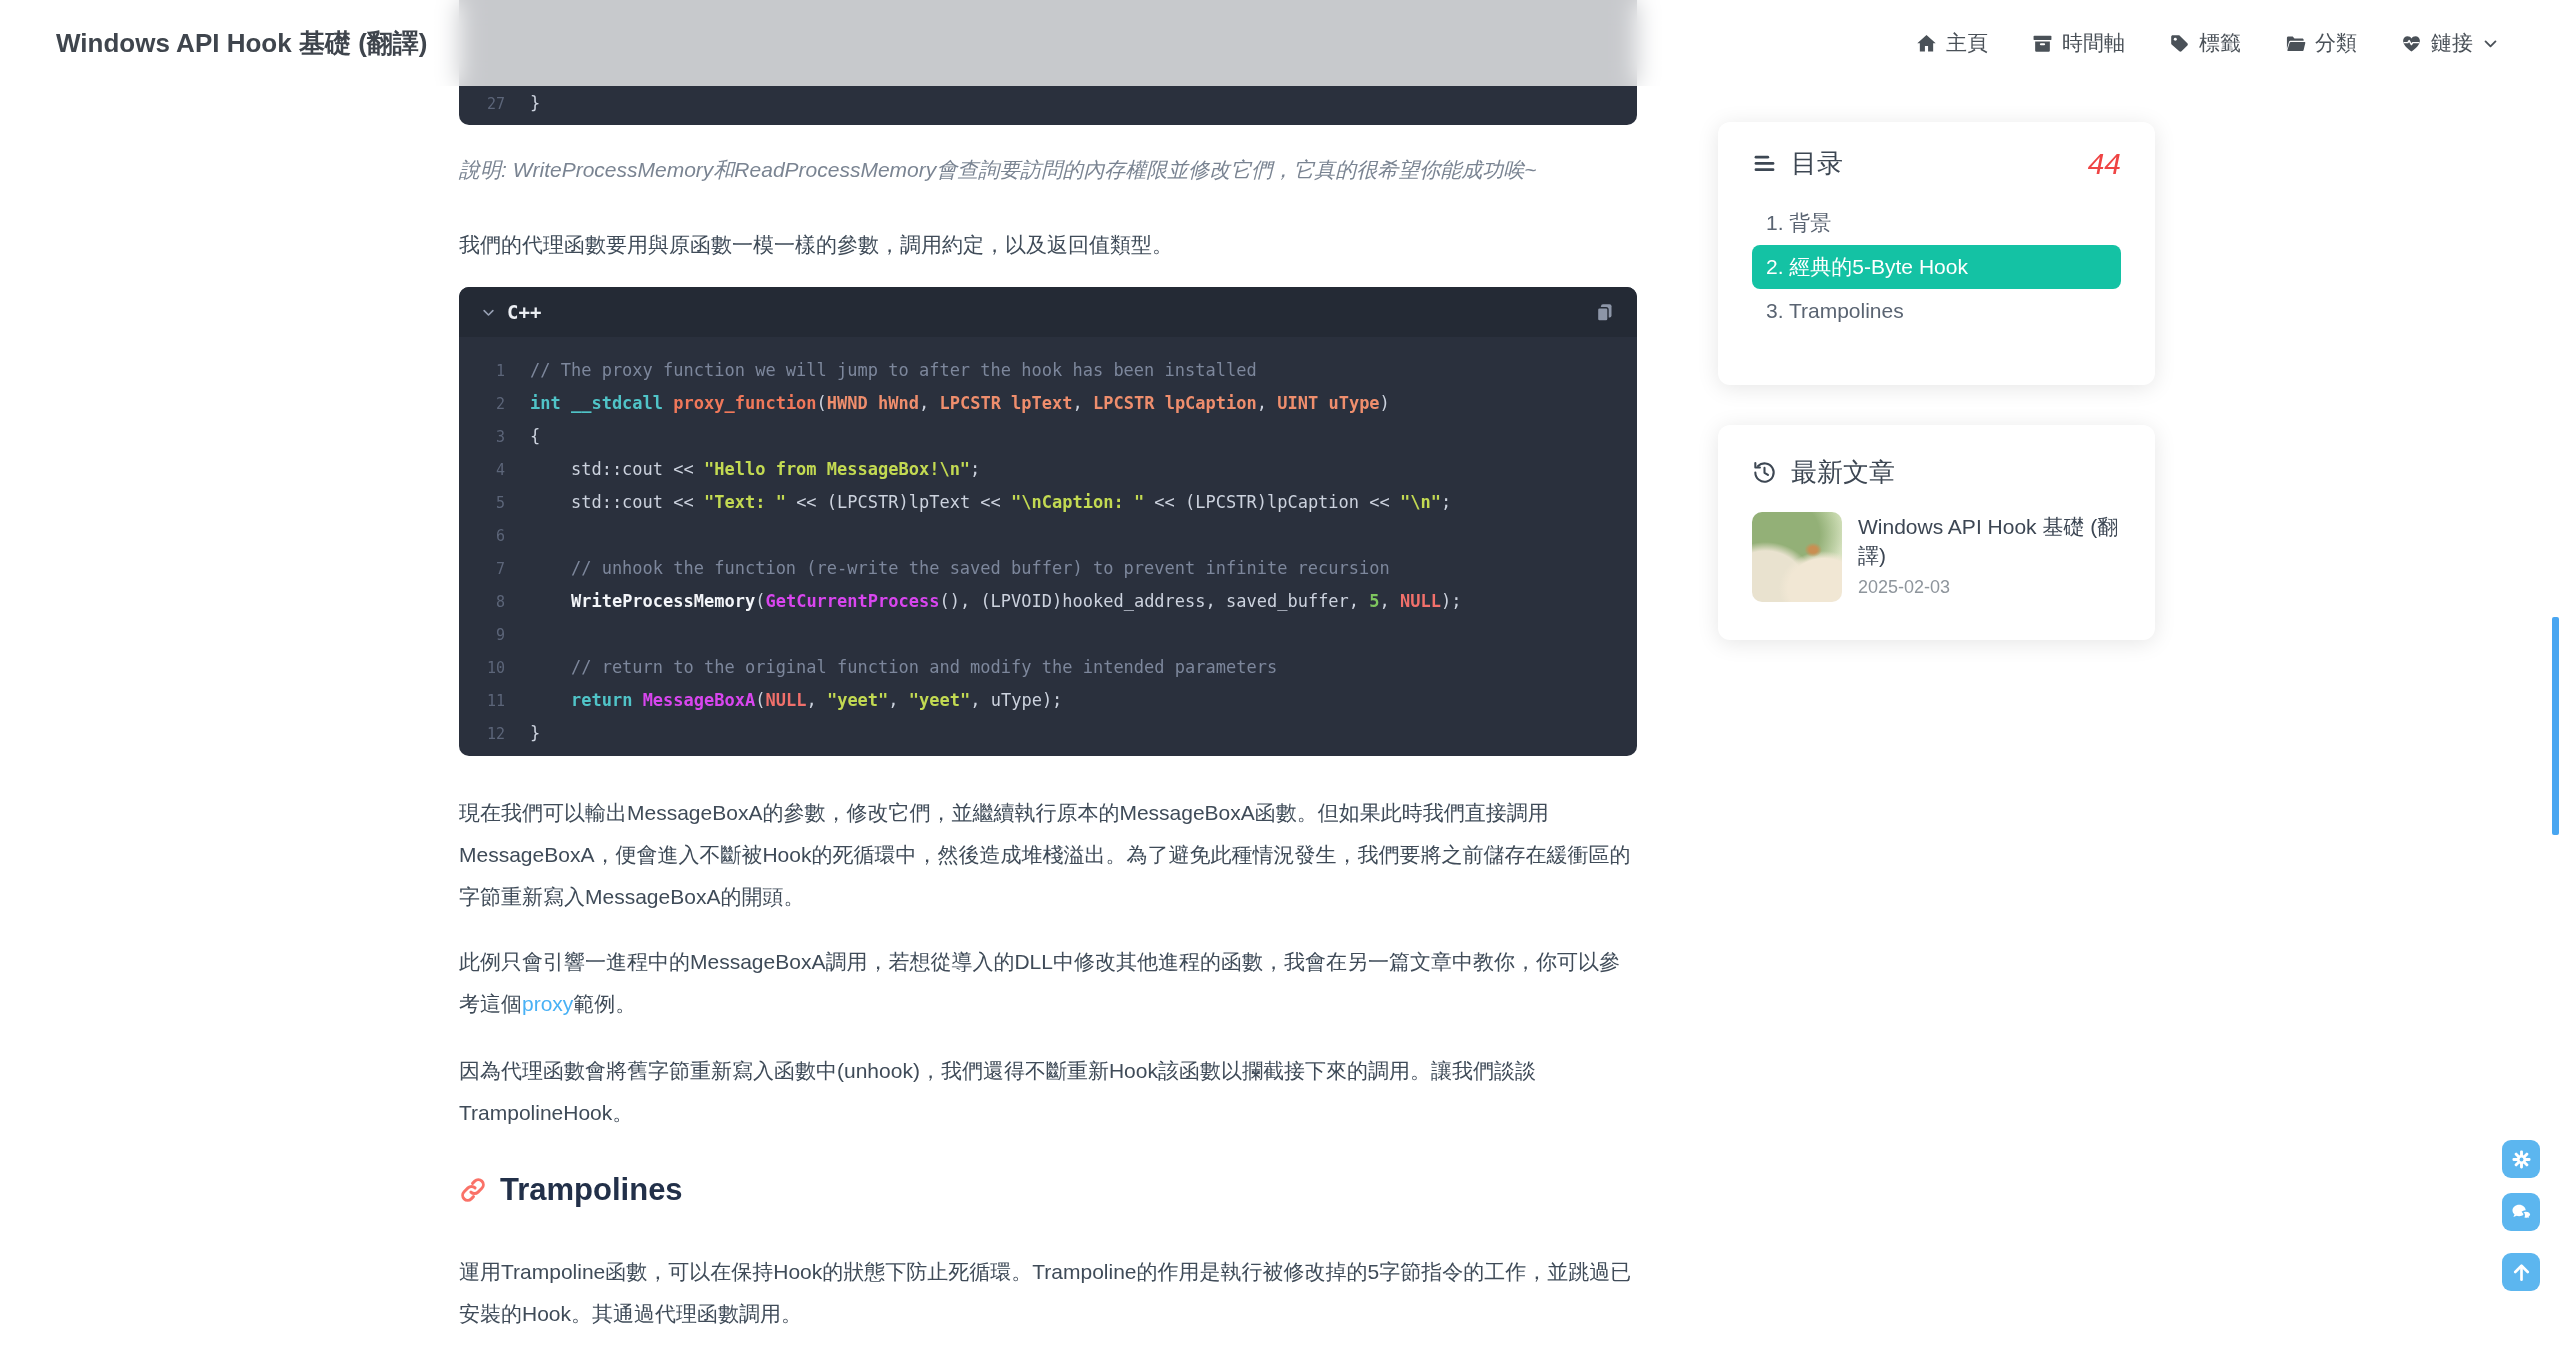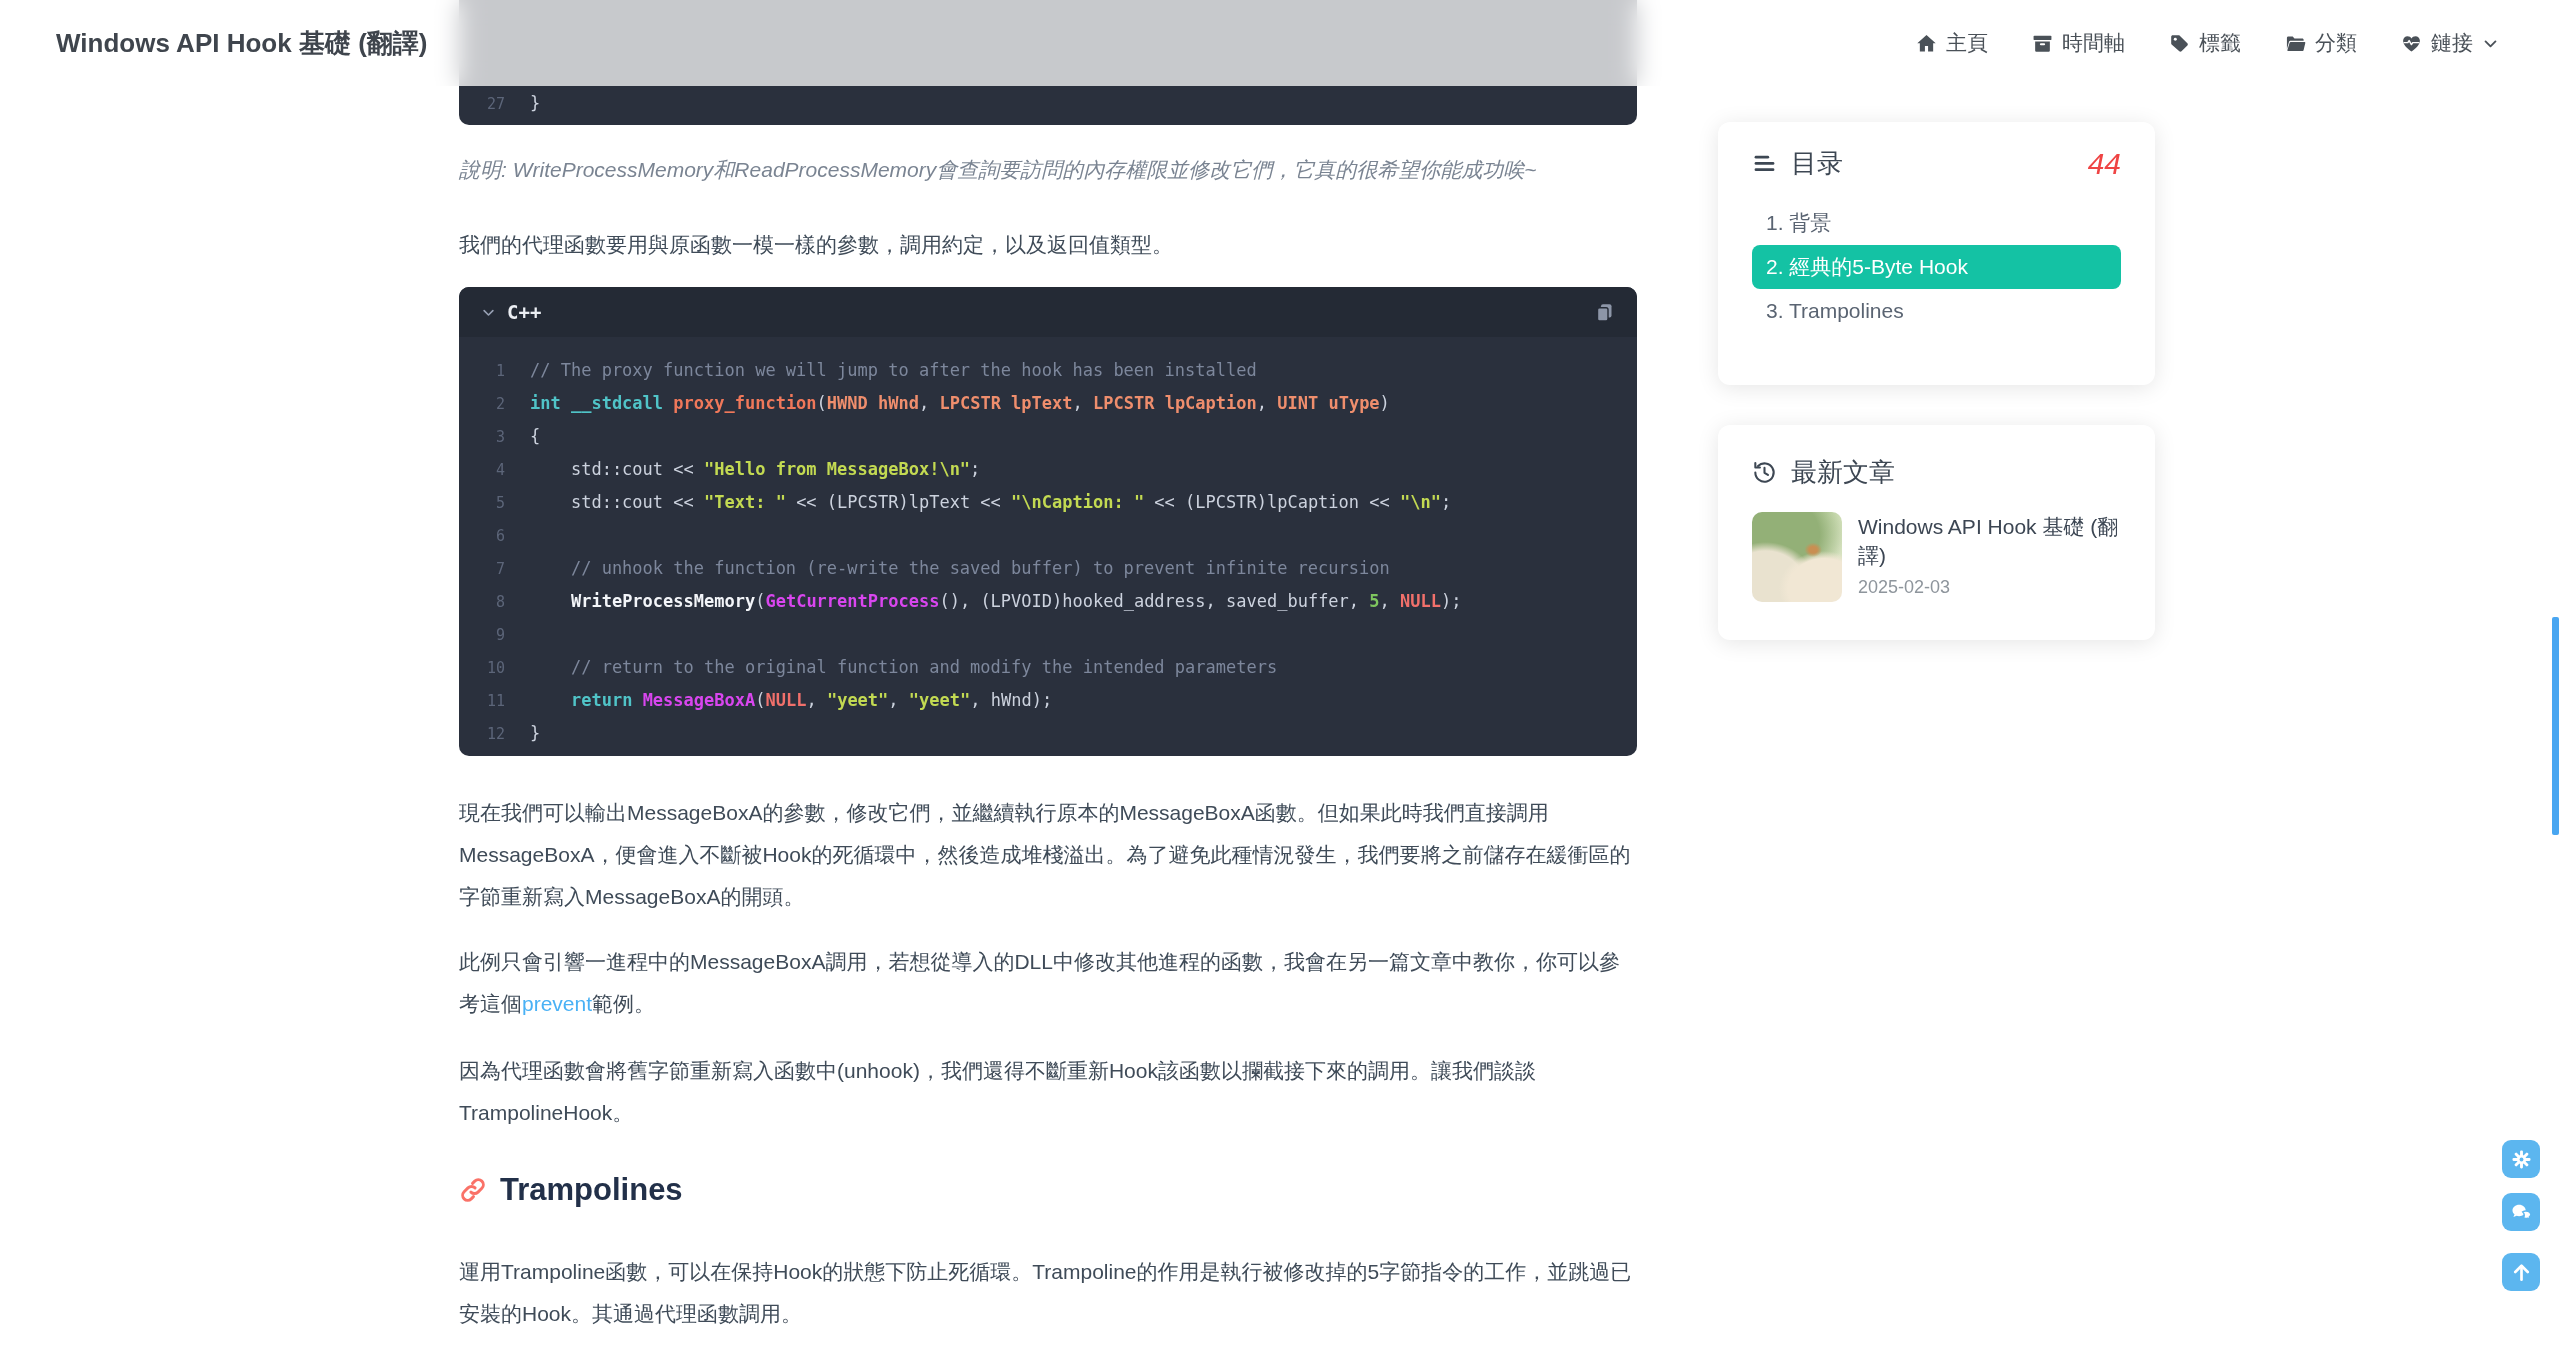--- a/index.html
+++ b/index.html
@@ -219,31 +219,31 @@
       <div class="cline">
         <span class="lnum">9</span>
         <span class="ltxt"></span>
       </div>
       <div class="cline">
         <span class="lnum">10</span>
         <span class="ltxt"><span class="tk-cmt">    // return to the original function and modify the intended parameters</span></span>
       </div>
       <div class="cline">
         <span class="lnum">11</span>
-        <span class="ltxt"><span class="tk-pln">    </span><span class="tk-kw">return</span><span class="tk-pln"> </span><span class="tk-gfn">MessageBoxA</span><span class="tk-pln">(</span><span class="tk-nul">NULL</span><span class="tk-pln">, </span><span class="tk-str">"yeet"</span><span class="tk-pln">, </span><span class="tk-str">"yeet"</span><span class="tk-pln">, hWnd);</span></span>
+        <span class="ltxt"><span class="tk-pln">    </span><span class="tk-kw">return</span><span class="tk-pln"> </span><span class="tk-gfn">MessageBoxA</span><span class="tk-pln">(</span><span class="tk-nul">NULL</span><span class="tk-pln">, </span><span class="tk-str">"yeet"</span><span class="tk-pln">, </span><span class="tk-str">"yeet"</span><span class="tk-pln">, uType);</span></span>
       </div>
       <div class="cline">
         <span class="lnum">12</span>
         <span class="ltxt"><span class="tk-pln">}</span></span>
       </div>
     </div>
 </div>
 
 <div class="para p2">現在我們可以輸出MessageBoxA的參數，修改它們，並繼續執行原本的MessageBoxA函數。但如果此時我們直接調用MessageBoxA，便會進入不斷被Hook的死循環中，然後造成堆棧溢出。為了避免此種情況發生，我們要將之前儲存在緩衝區的字節重新寫入MessageBoxA的開頭。</div>
-<div class="para p3"><span>此例只會引響一進程中的MessageBoxA調用，若想從導入的DLL中修改其他進程的函數，我會在另一篇文章中教你，你可以參考這個</span><a class="link">prevent</a><span>範例。</span></div>
+<div class="para p3"><span>此例只會引響一進程中的MessageBoxA調用，若想從導入的DLL中修改其他進程的函數，我會在另一篇文章中教你，你可以參考這個</span><a class="link">proxy</a><span>範例。</span></div>
 <div class="para p4">因為代理函數會將舊字節重新寫入函數中(unhook)，我們還得不斷重新Hook該函數以攔截接下來的調用。讓我們談談TrampolineHook。</div>
 
 <div class="section-heading">
   <span class="heading-icon">
       <svg viewBox="0 0 24 24" fill="none" stroke="currentColor" stroke-width="2.5" stroke-linecap="round">
         <path d="M10.2 13.8a4.3 4.3 0 0 0 6.1 0l3.3-3.3a4.31 4.31 0 0 0-6.1-6.1l-1.9 1.9"></path>
         <path d="M13.8 10.2a4.3 4.3 0 0 0-6.1 0l-3.3 3.3a4.31 4.31 0 0 0 6.1 6.1l1.9-1.9"></path>
       </svg>
     </span>
   <span>Trampolines</span>

